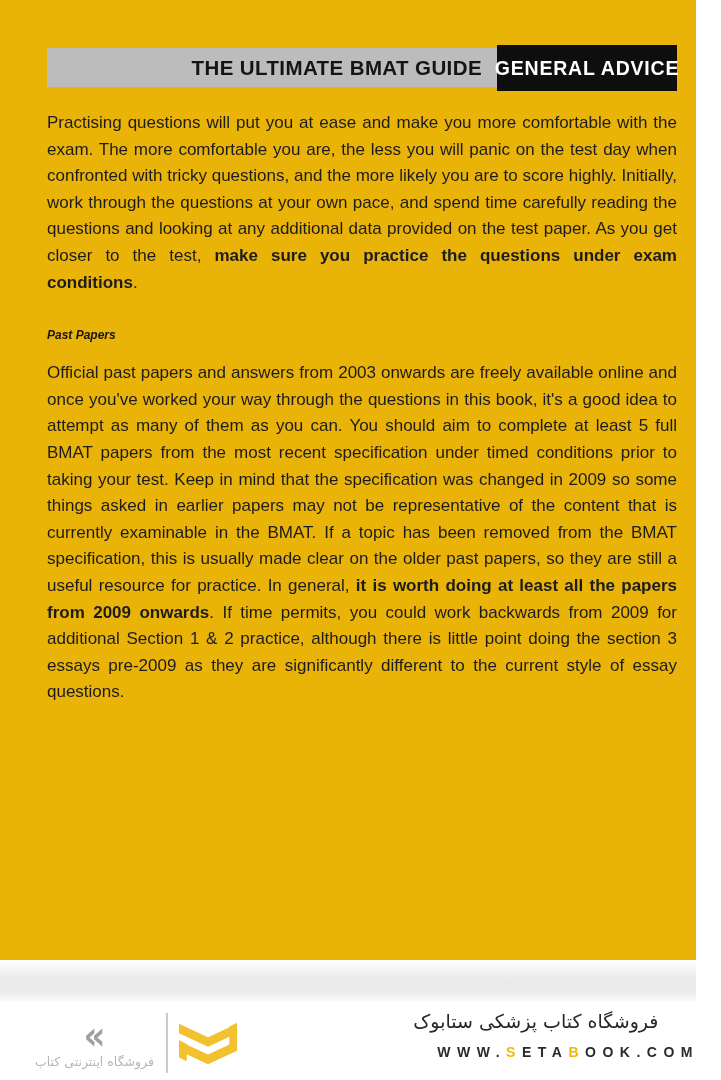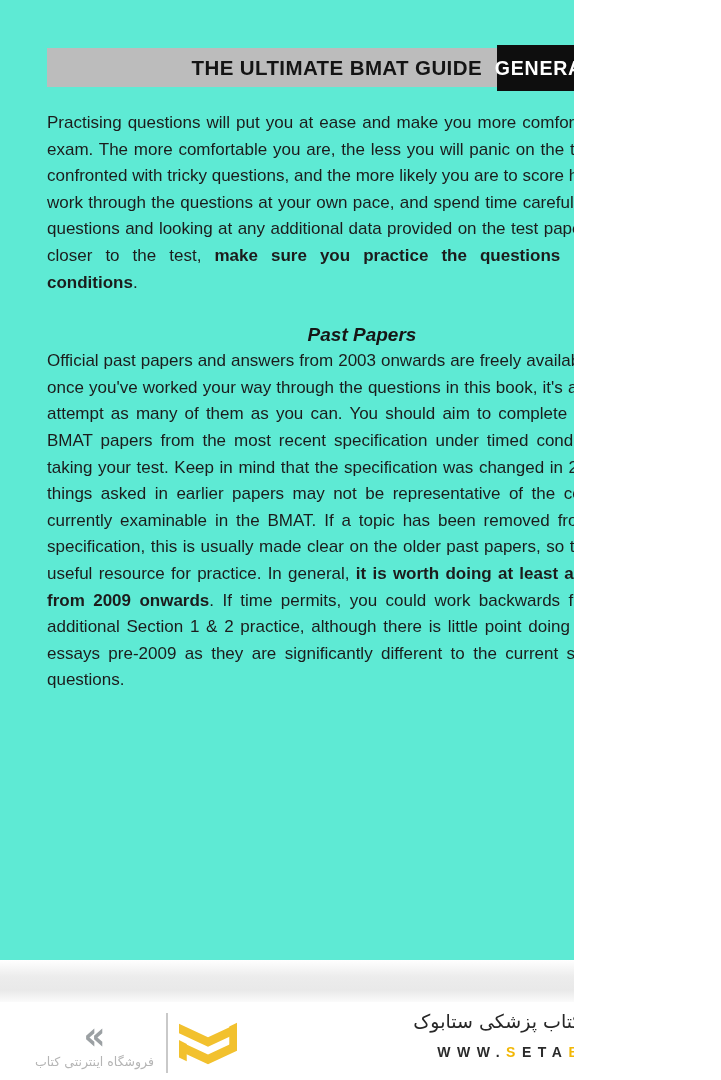--- a/index.html
+++ b/index.html
@@ -1,19 +1,19 @@
 <!DOCTYPE html>
 <html lang="en"><head>
 <meta charset="utf-8">
 <style>
   html,body{margin:0;padding:0;background:#ffffff;}
   #page{
     position:relative;
-    width:574px;height:1080px;
-    background:#5eead4;
+    width:696px;height:1080px;
+    background:#eab308;
     overflow:hidden;
     font-family:"Liberation Sans", sans-serif;
   }
 
   
   .header{position:absolute;top:45px;left:47px;width:630px;height:47px;}
   .header-graybar{
     position:absolute;left:0;top:3px;right:1px;height:39px;
     background:#bcbcbc;
   }
@@ -35,25 +35,25 @@
   .body-copy{
     position:absolute;top:110px;left:47px;width:630px;
     color:#1c1c1c;
     font-size:17px;line-height:26.6px;
     text-align:justify;
   }
   .para{margin:0;}
   .seg-bold{font-weight:bold;}
   .section-heading{
     margin:26px 0 0 0;
-    font-size:19px;font-weight:bold;font-style:italic;
+    font-size:12px;font-weight:bold;font-style:italic;
     line-height:26px;color:#161616;
-    text-align:center;
+    text-align:left;
   }
-  .para-2{margin-top:0;}
+  .para-2{margin-top:12px;}
 
   
   .page-shadow{
     position:absolute;left:0;top:960px;width:721px;height:42px;
     background:linear-gradient(180deg,#ffffff 0%,#ececec 40%,#e9e9e9 72%,#fbfbfb 100%);
   }
   .footer{position:absolute;left:0;top:1002px;width:721px;height:78px;background:#ffffff;}
 
   .logo-group{
     position:absolute;left:35px;top:6px;height:70px;

